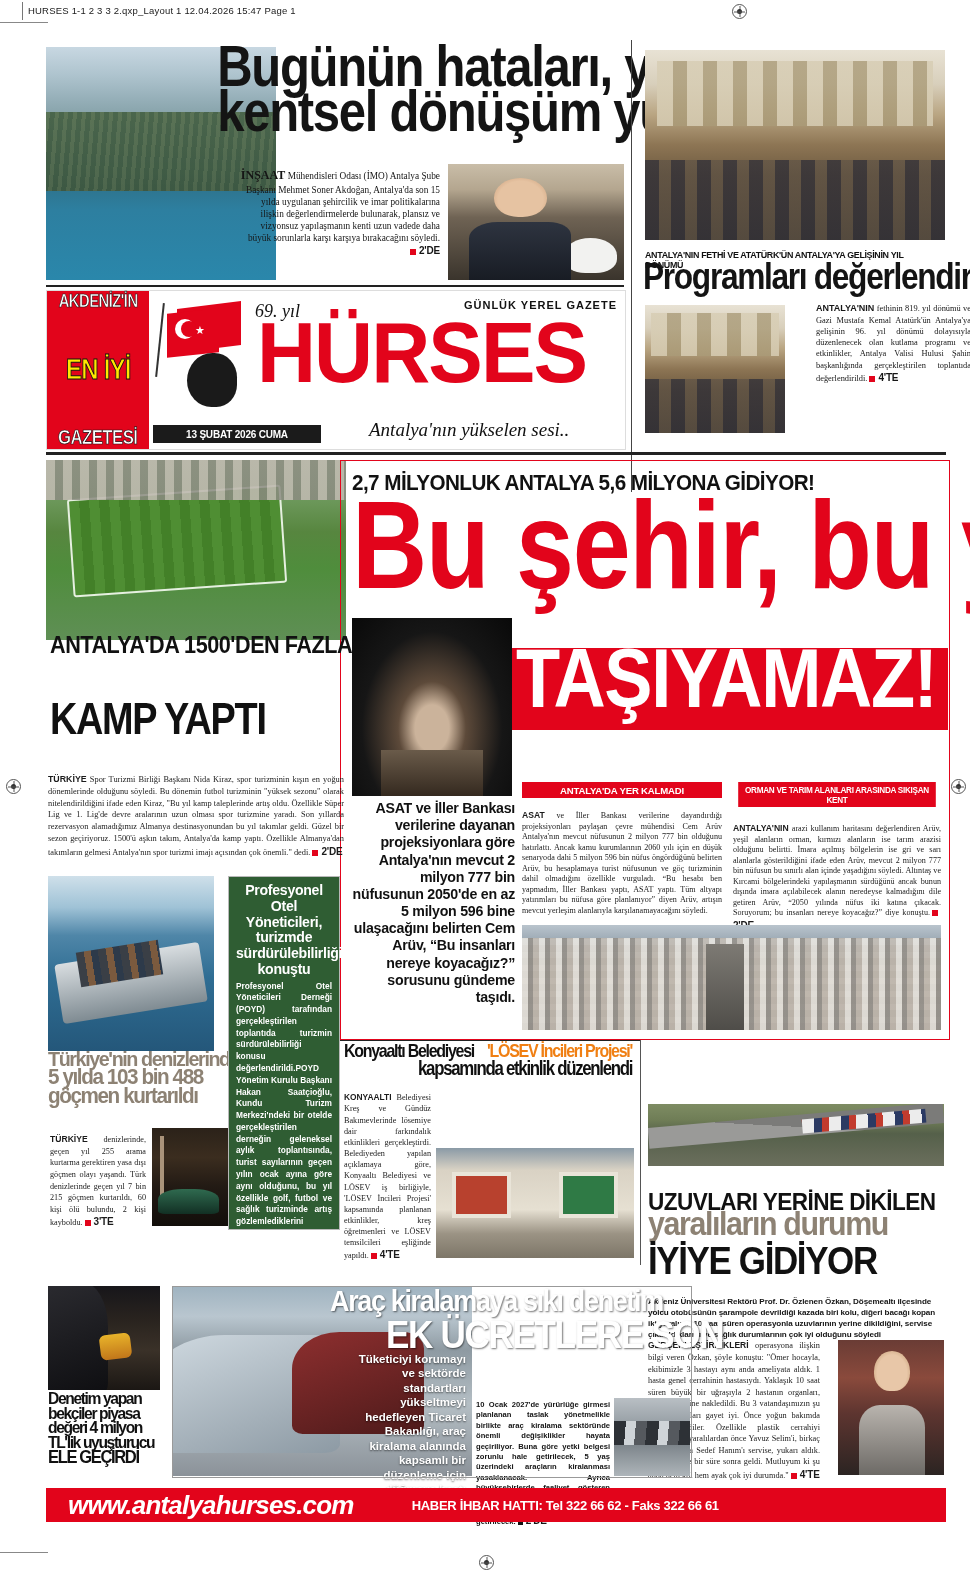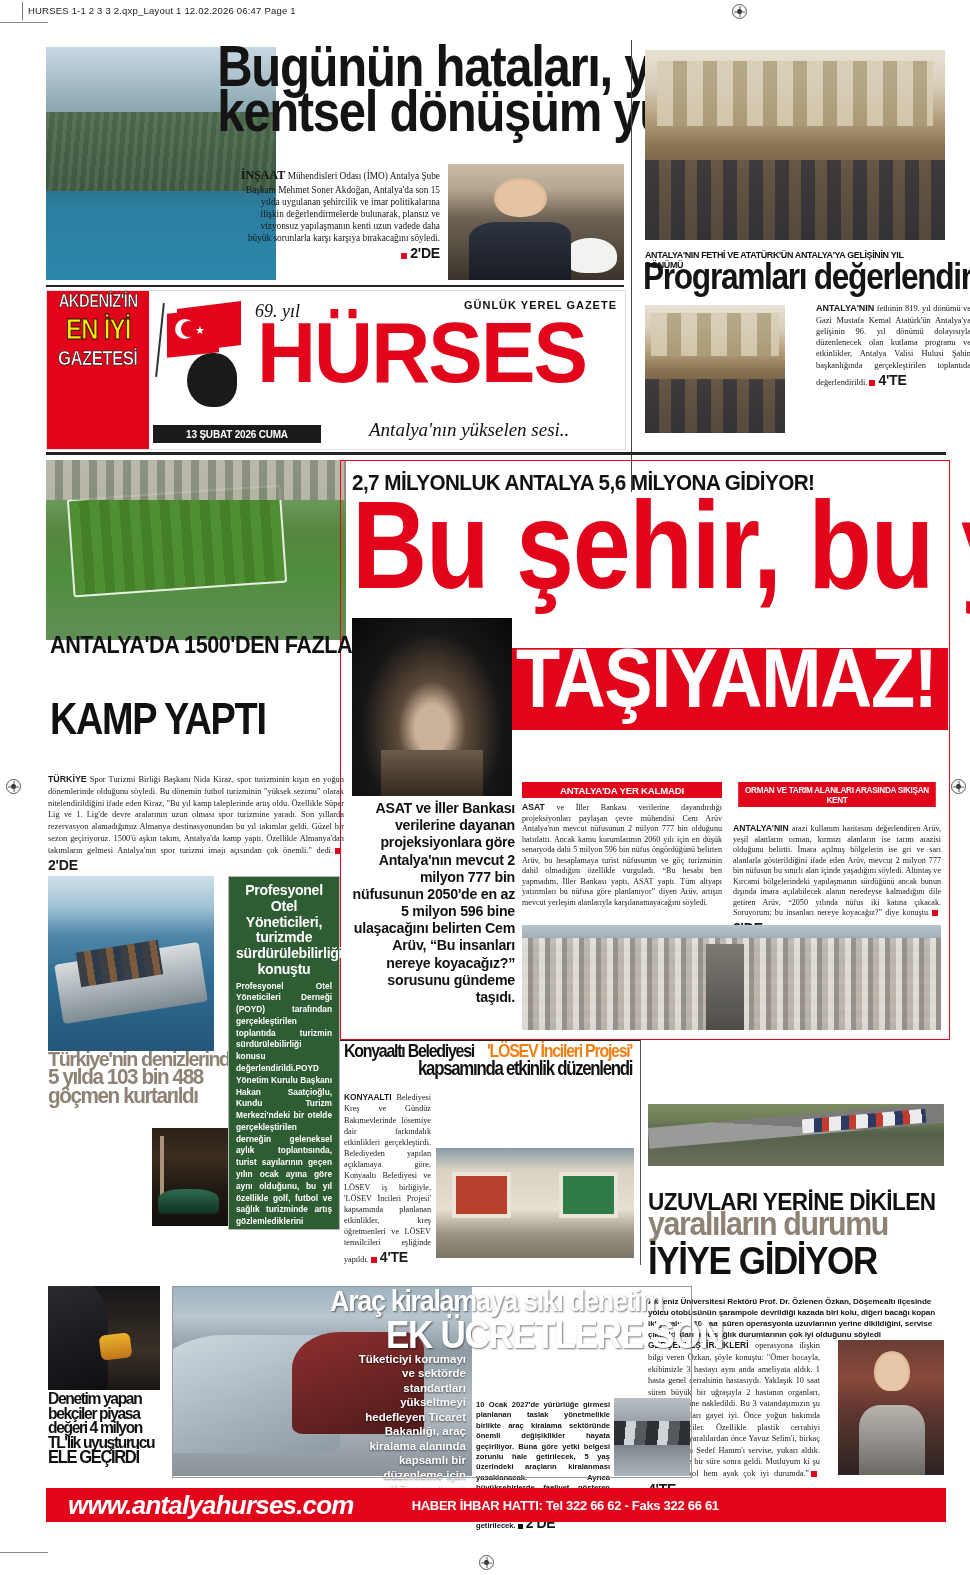--- a/index.html
+++ b/index.html
@@ -120,32 +120,32 @@
   
   .cond{font-family:"Liberation Sans Narrow","Liberation Sans",sans-serif;}
   .serif{font-family:"Liberation Serif", serif;}
   .huge{font-weight:bold;line-height:.86;letter-spacing:-1.5px;transform:scaleX(.80);transform-origin:left center;white-space:nowrap;}
   .red{color:#e2041b;}
   .wht{color:#fff;}
 
   .body-serif{font-family:"Liberation Serif",serif;font-size:8.1px;line-height:1.30;text-align:justify;color:#1b1b1b;}
   .body-serif b{font-weight:bold;}
   .tag{display:inline-block;width:6px;height:6px;background:#e2041b;margin:0 3px -1px 2px;}
-  .pageref{font-weight:bold;font-size:14px;font-family:"Liberation Sans",sans-serif;letter-spacing:-.2px;}
+  .pageref{font-weight:bold;font-size:10px;font-family:"Liberation Sans",sans-serif;letter-spacing:-.2px;}
 
   .redbar{background:#e2041b;color:#fff;text-align:center;font-weight:bold;}
   .hr{position:absolute;background:#222;}
 </style>
 </head>
 <body>
 
 <div class="pg">
 
   <div class="slug-rule"></div>
-  <div class="slug">HURSES 1-1 2 3 3 2.qxp_Layout 1  12.02.2026  06:47  Page 1</div>
+  <div class="slug">HURSES 1-1 2 3 3 2.qxp_Layout 1  12.04.2026  15:47  Page 1</div>
   <div class="regmark" style="left:732px;top:4px;">
       <span class="regdot"></span>
     </div>
   <div class="regmark" style="left:6px;top:779px;">
       <span class="regdot"></span>
     </div>
   <div class="regmark" style="left:951px;top:779px;">
       <span class="regdot"></span>
     </div>
   <div class="regmark" style="left:479px;top:1555px;">
@@ -179,21 +179,21 @@
   <div class="huge" style="position:absolute;left:643px;top:262px;font-size:36px;color:#141414;transform:scaleX(.88);transform-origin:left center;">Programları değerlendirildi</div>
 
   <div class="ph ph-meet" style="left:645px;top:305px;width:140px;height:128px;"></div>
 
   <div style="position:absolute;left:816px;top:303px;width:155px;font-family:'Liberation Serif',serif;font-size:8.4px;line-height:1.33;text-align:justify;color:#161616;">
     <b style="font-family:'Liberation Sans',sans-serif;font-size:9px;">ANTALYA'NIN</b><span> fethinin 819. yıl dönümü ve Gazi Mustafa Kemal Atatürk'ün Antalya'ya gelişinin 96. yıl dönümü dolayısıyla düzenlenecek olan kutlama programı ve etkinlikler, Antalya Valisi Hulusi Şahin başkanlığında gerçekleştirilen toplantıda değerlendirildi.</span><span class="tag"></span><span class="pageref">4'TE</span>
   </div>
 
   <div style="position:absolute;left:46px;top:290px;width:578px;height:158px;border:1px solid #ddd;background:#fff;">
 
-    <div style="position:absolute;left:0;top:0;width:102px;height:158px;background:#e2041b;display:flex;flex-direction:column;justify-content:flex-start;align-items:center;gap:2px;">
+    <div style="position:absolute;left:0;top:0;width:102px;height:158px;background:#e2041b;display:flex;flex-direction:column;justify-content:space-between;align-items:center;gap:16px;">
       <div class="cond" style="color:#fff;font-weight:bold;font-size:18px;letter-spacing:-.6px;transform:scaleX(.82);-webkit-text-stroke:.6px #111;">AKDENİZ'İN</div>
       <div class="cond" style="color:#ffe800;font-weight:bold;font-size:30px;letter-spacing:-1px;transform:scaleX(.80);-webkit-text-stroke:1px #111;line-height:1;">EN İYİ</div>
       <div class="cond" style="color:#fff;font-weight:bold;font-size:21px;letter-spacing:-.7px;transform:scaleX(.80);-webkit-text-stroke:.7px #111;">GAZETESİ</div>
     </div>
 
     <div style="position:absolute;left:112px;top:12px;width:80px;height:60px;">
       <div style="position:absolute;left:18px;top:2px;width:64px;height:44px;background:#e2041b;transform:skewY(-7deg);"></div>
       <div style="position:absolute;left:8px;top:8px;width:52px;height:44px;background:#e2041b;transform:skewY(-6deg);"></div>
       <div style="position:absolute;left:16px;top:16px;width:20px;height:20px;border-radius:50%;background:#fff;"></div>
       <div style="position:absolute;left:22px;top:18px;width:16px;height:16px;border-radius:50%;background:#e2041b;"></div>
@@ -226,21 +226,21 @@
   </div>
 
   <div class="ph ph-speaker" style="left:352px;top:618px;width:160px;height:178px;"></div>
 
   <div class="cond" style="position:absolute;left:352px;top:800px;width:163px;font-size:14.2px;font-weight:bold;line-height:1.21;text-align:right;color:#111;letter-spacing:-.25px;">ASAT ve İller Bankası verilerine dayanan projeksiyonlara göre Antalya'nın mevcut 2 milyon 777 bin nüfusunun 2050'de en az 5 milyon 596 bine ulaşacağını belirten Cem Arüv, “Bu insanları nereye koyacağız?” sorusunu gündeme taşıdı.</div>
 
   <div style="position:absolute;left:340px;top:460px;width:608px;height:578px;border:1.5px solid #e2041b;pointer-events:none;"></div>
 
   <div style="position:absolute;left:522px;top:782px;width:200px;">
     <div class="cond redbar" style="font-size:9.6px;letter-spacing:-.2px;padding:2.5px 0;">ANTALYA'DA YER KALMADI</div>
-    <div class="body-serif" style="margin-top:4px;">
+    <div class="body-serif" style="margin-top:12px;">
       <b style="font-family:'Liberation Sans',sans-serif;font-size:8.6px;">ASAT</b><span> ve İller Bankası verilerine dayandırdığı projeksiyonları paylaşan çevre mühendisi Cem Arüv Antalya'nın mevcut nüfusunun 2 milyon 777 bin olduğunu hatırlattı. Ancak kamu kurumlarının 2060 yılı için en düşük senaryoda dahi 5 milyon 596 bin nüfus öngördüğünü belirten Arüv, bu hesaplamaya turist nüfusunun ve göç turizminin dahil olmadığını özellikle vurguladı. “Bu hesabı ben yapmadım, İller Bankası yaptı, ASAT yaptı. Tüm altyapı yatırımları bu nüfusa göre planlanıyor” diyen Arüv, artışın mevcut yerleşim alanlarıyla karşılanamayacağını söyledi.</span>
     </div>
   </div>
 
   <div style="position:absolute;left:733px;top:782px;width:208px;">
     <div class="cond redbar" style="font-size:8.6px;letter-spacing:-.3px;padding:2.5px 0;transform:scaleX(.95);">ORMAN VE TARIM ALANLARI ARASINDA SIKIŞAN KENT</div>
     <div class="body-serif" style="margin-top:16px;">
       <b style="font-family:'Liberation Sans',sans-serif;font-size:8.6px;">ANTALYA'NIN</b><span> arazi kullanım haritasını değerlendiren Arüv, yeşil alanların orman, kırmızı alanların ise tarım arazisi olduğunu belirtti. İmara açılmış bölgelerin ise gri ve sarı alanlarla gösterildiğini ifade eden Arüv, mevcut 2 milyon 777 bin nüfusun bu sınırlı alan içinde yaşadığını söyledi. Altıntaş ve Kırcami bölgelerindeki yapılaşmanın sürdüğünü ancak bunun dışında imara açılabilecek alanın neredeyse kalmadığını dile getiren Arüv, “2050 yılında nüfus iki katına çıkacak. Soruyorum; bu insanları nereye koyacağız?” diye konuştu.</span><span class="tag"></span><span class="pageref">2'DE</span>
     </div>
   </div>
@@ -257,20 +257,23 @@
   </div>
 
   <div class="ph ph-boat" style="left:48px;top:876px;width:166px;height:175px;"></div>
 
   <div style="position:absolute;left:48px;top:1050px;width:288px;">
     <div class="huge" style="font-size:21px;color:#8d8274;transform:scaleX(.94);transform-origin:left top;">Türkiye'nin denizlerinde</div>
     <div class="huge" style="font-size:22px;color:#8d8274;transform:scaleX(.94);transform-origin:left top;">5 yılda 103 bin 488</div>
     <div class="huge" style="font-size:22px;color:#8d8274;transform:scaleX(.94);transform-origin:left top;">göçmen kurtarıldı</div>
   </div>
 
+  <div class="body-serif" style="position:absolute;left:50px;top:1133px;width:96px;font-size:8.2px;line-height:1.42;">
+    <b style="font-family:'Liberation Sans',sans-serif;font-size:8.6px;">TÜRKİYE</b><span> denizlerinde, geçen yıl 255 arama kurtarma gerektiren yasa dışı göçmen olayı yaşandı. Türk denizlerinde geçen yıl 7 bin 215 göçmen kurtarıldı, 60 kişi ölü bulundu, 2 kişi kayboldu.</span><span class="tag"></span><span class="pageref">3'TE</span>
+  </div>
 
   <div class="ph ph-harbor" style="left:152px;top:1128px;width:78px;height:98px;"></div>
 
   <div style="position:absolute;left:228px;top:876px;width:110px;height:352px;background:#2f5d33;border:1px solid #b9b9b9;">
     <div class="huge wht" style="font-size:15px;text-align:center;line-height:1.05;white-space:normal;transform:scaleX(.94);transform-origin:center top;padding:5px 4px 0 4px;letter-spacing:-.3px;">Profesyonel Otel Yöneticileri, turizmde sürdürülebilirliği konuştu</div>
     <div style="color:#fff;font-size:8.3px;font-weight:bold;line-height:1.42;text-align:justify;padding:4px 7px 0 7px;">
       <span>Profesyonel Otel Yöneticileri Derneği (POYD) tarafından gerçekleştirilen toplantıda turizmin sürdürülebilirliği konusu değerlendirildi.POYD Yönetim Kurulu Başkanı Hakan Saatçioğlu, Kundu Turizm Merkezi'ndeki bir otelde gerçekleştirilen derneğin geleneksel aylık toplantısında, turist sayılarının geçen yılın ocak ayına göre aynı olduğunu, bu yıl özellikle golf, futbol ve sağlık turizminde artış gözlemlediklerini belirtti.</span>
       <span style="display:inline-block;width:6px;height:6px;background:#fff;margin:0 3px -1px 2px;"></span><span class="pageref">2'DE</span>
     </div>
   </div>

